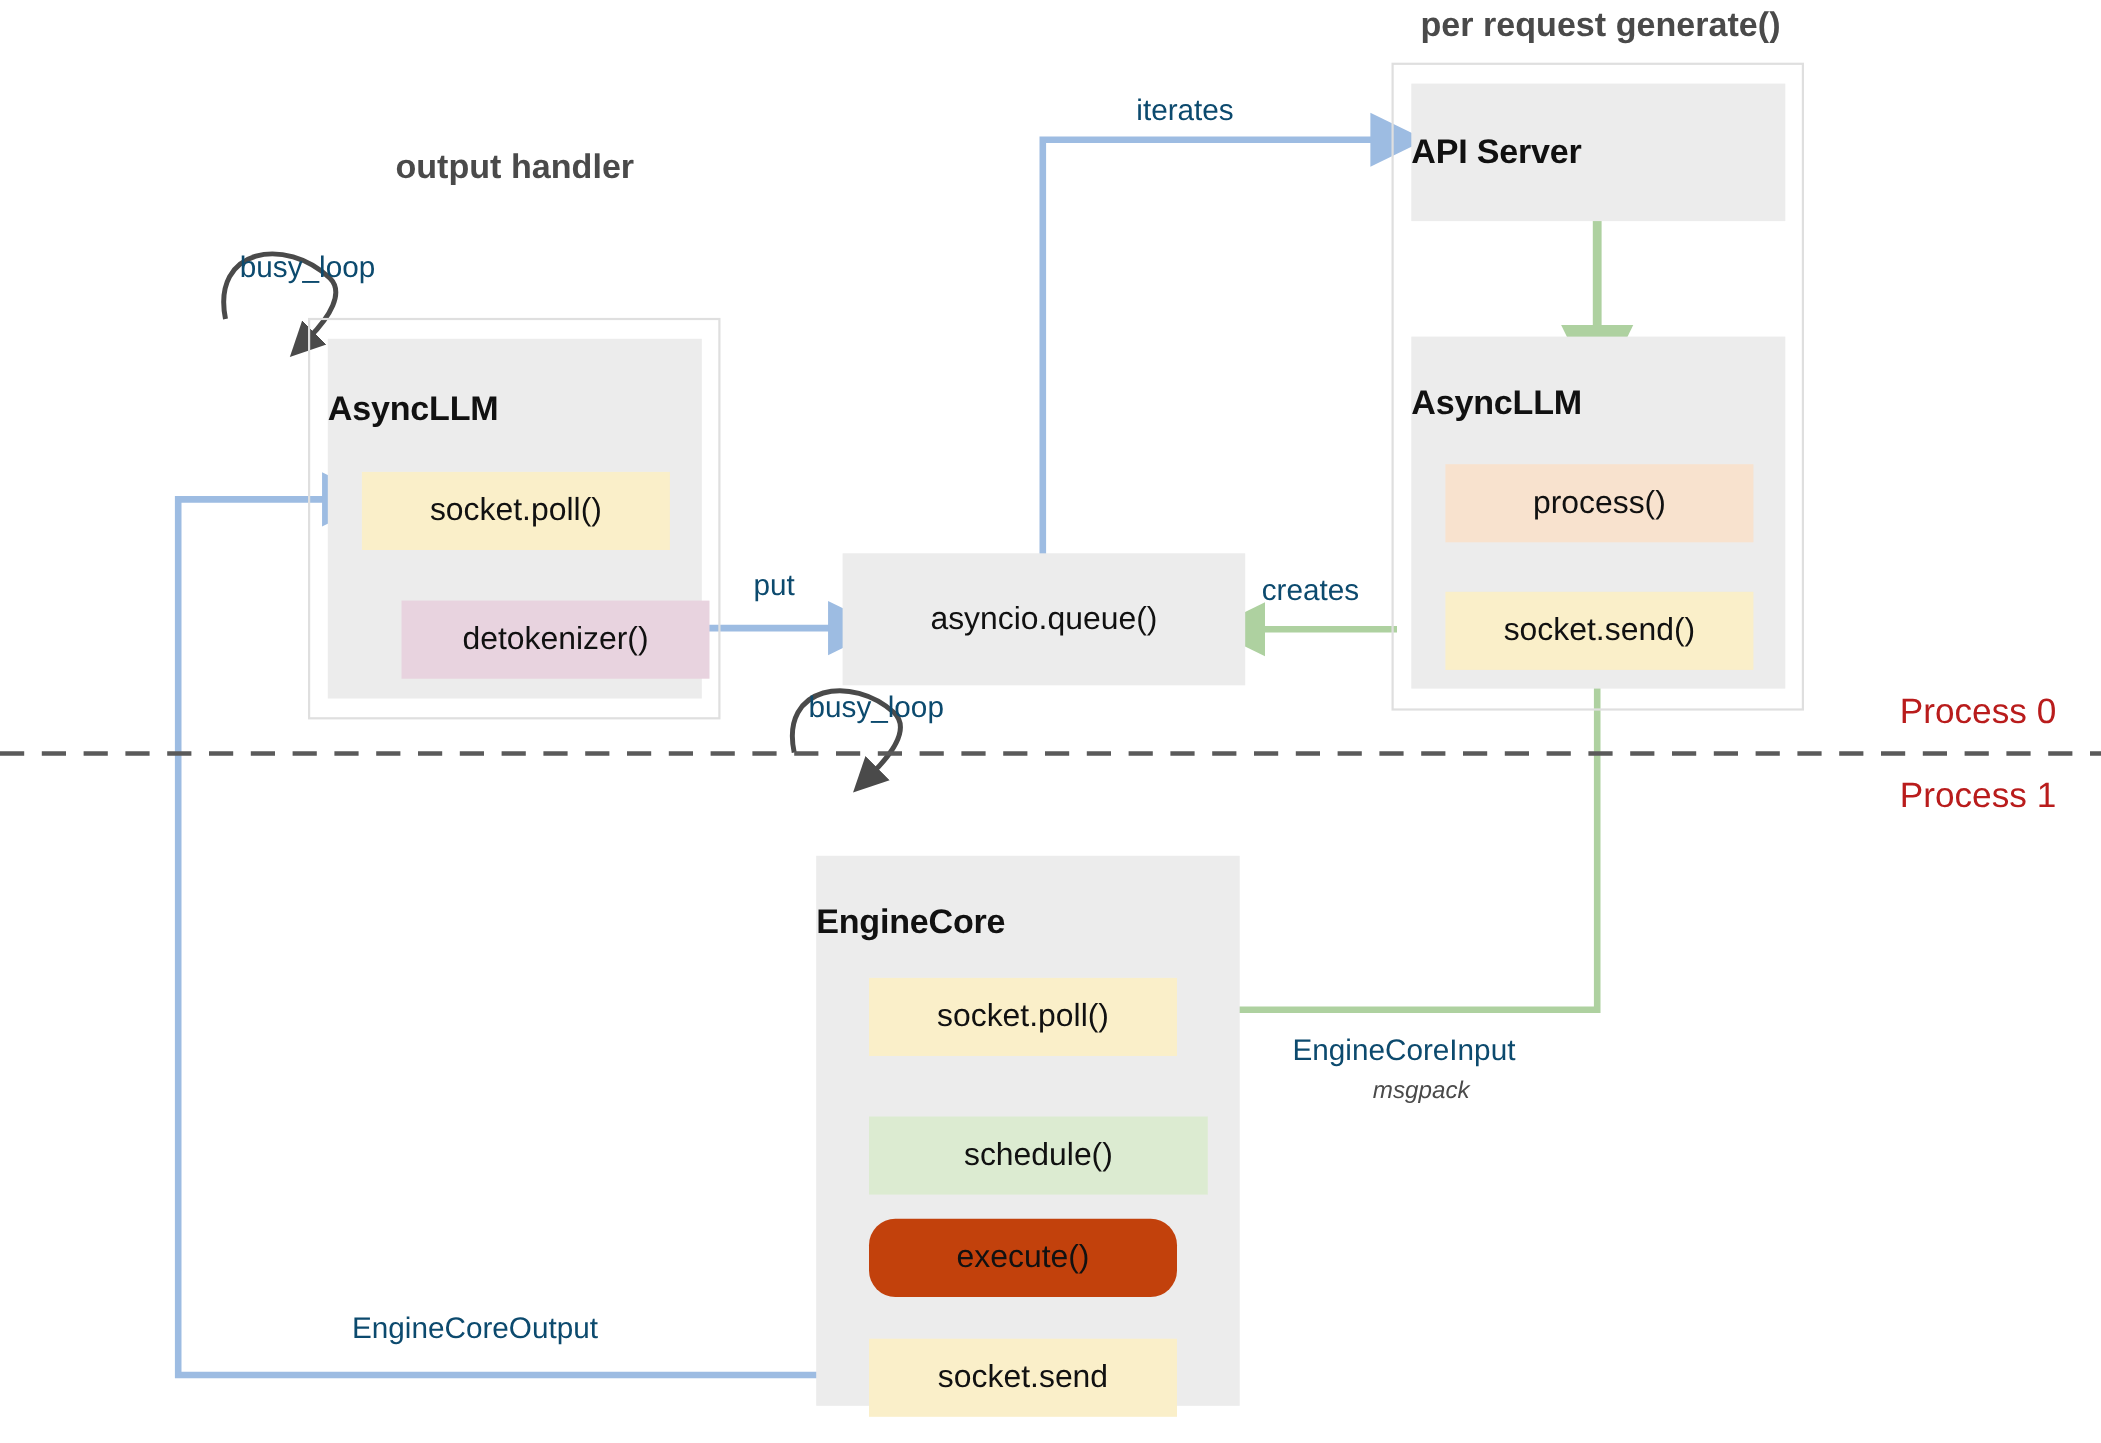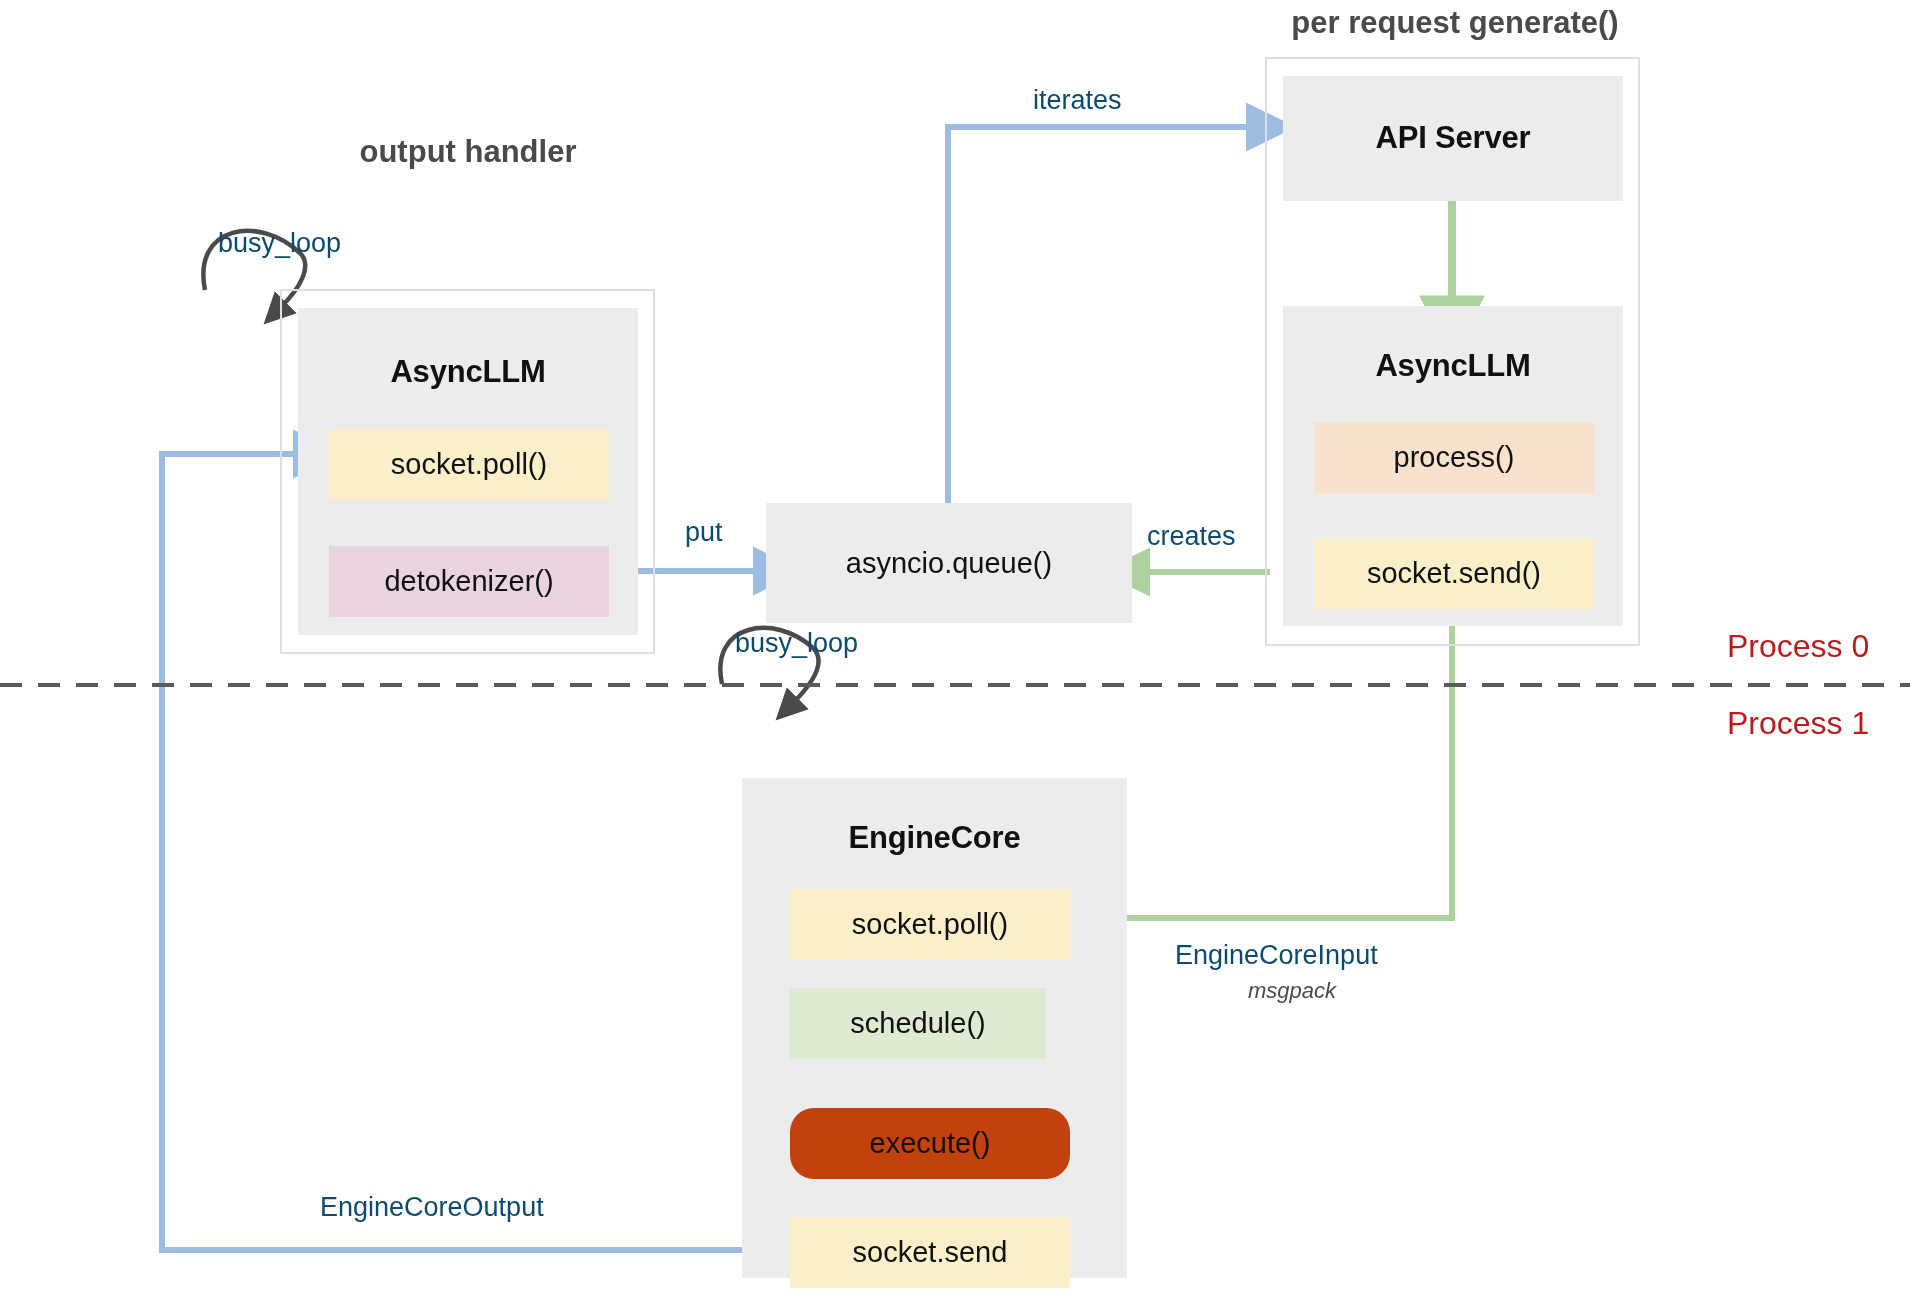--- a/index.html
+++ b/index.html
@@ -38,39 +38,38 @@
   
   .module {
     position: absolute;
     background: #ececec;
     box-sizing: border-box;
   }
   .module-title {
     position: absolute;
     left: 0;
     width: 100%;
-    text-align: center;
     font-weight: bold;
     color: #111111;
     font-size: 31px;
     letter-spacing: -0.2px;
   }
 
   
   .slot {
     position: absolute;
     display: flex;
     align-items: center;
     justify-content: center;
     font-size: 29px;
     color: #111111;
     box-sizing: border-box;
   }
   .slot-yellow { background: #FAEFC9; }
-  .slot-pink   { background: #E8D3DF; }
+  .slot-pink   { background: #E8D3DF; margin-left: 36px; }
   .slot-peach  { background: #F8E2CE; }
   .slot-green  { background: #DCEBD1; }
   .slot-blue   { background: #c2410c; border-radius: 24px; }
 
   
   .plainbox {
     position: absolute;
     background: #ececec;
     display: flex;
     align-items: center;
@@ -178,21 +177,21 @@
 
   <div class="edge-label" style="left:1033px; top:85px;">iterates</div>
 
   <div class="edge-label" style="left:685px; top:517px;">put</div>
 
   <div class="edge-label" style="left:1147px; top:521px;">creates</div>
 
   <div class="module" style="left:742px; top:778px; width:385px; height:500px;">
     <div class="module-title" style="top:42px;">EngineCore</div>
     <div class="slot slot-yellow" style="left:48px; top:111px; width:280px; height:71px;">socket.poll()</div>
-    <div class="slot slot-green" style="left:48px; top:210px; width:256px; height:71px;">schedule()</div>
+    <div class="slot slot-green" style="left:48px; top:237px; width:308px; height:71px;">schedule()</div>
     <div class="slot slot-blue" style="left:48px; top:330px; width:280px; height:71px;">execute()</div>
     <div class="slot slot-yellow" style="left:48px; top:439px; width:280px; height:71px;">socket.send</div>
   </div>
 
   <div class="edge-label" style="left:735px; top:628px;">busy_loop</div>
 
   <div class="edge-label" style="left:1175px; top:940px;">EngineCoreInput</div>
   <div class="edge-label small-sub" style="left:1248px; top:978px;">msgpack</div>
 
   <div class="edge-label" style="left:320px; top:1192px;text-align:center;">EngineCoreOutput</div>

